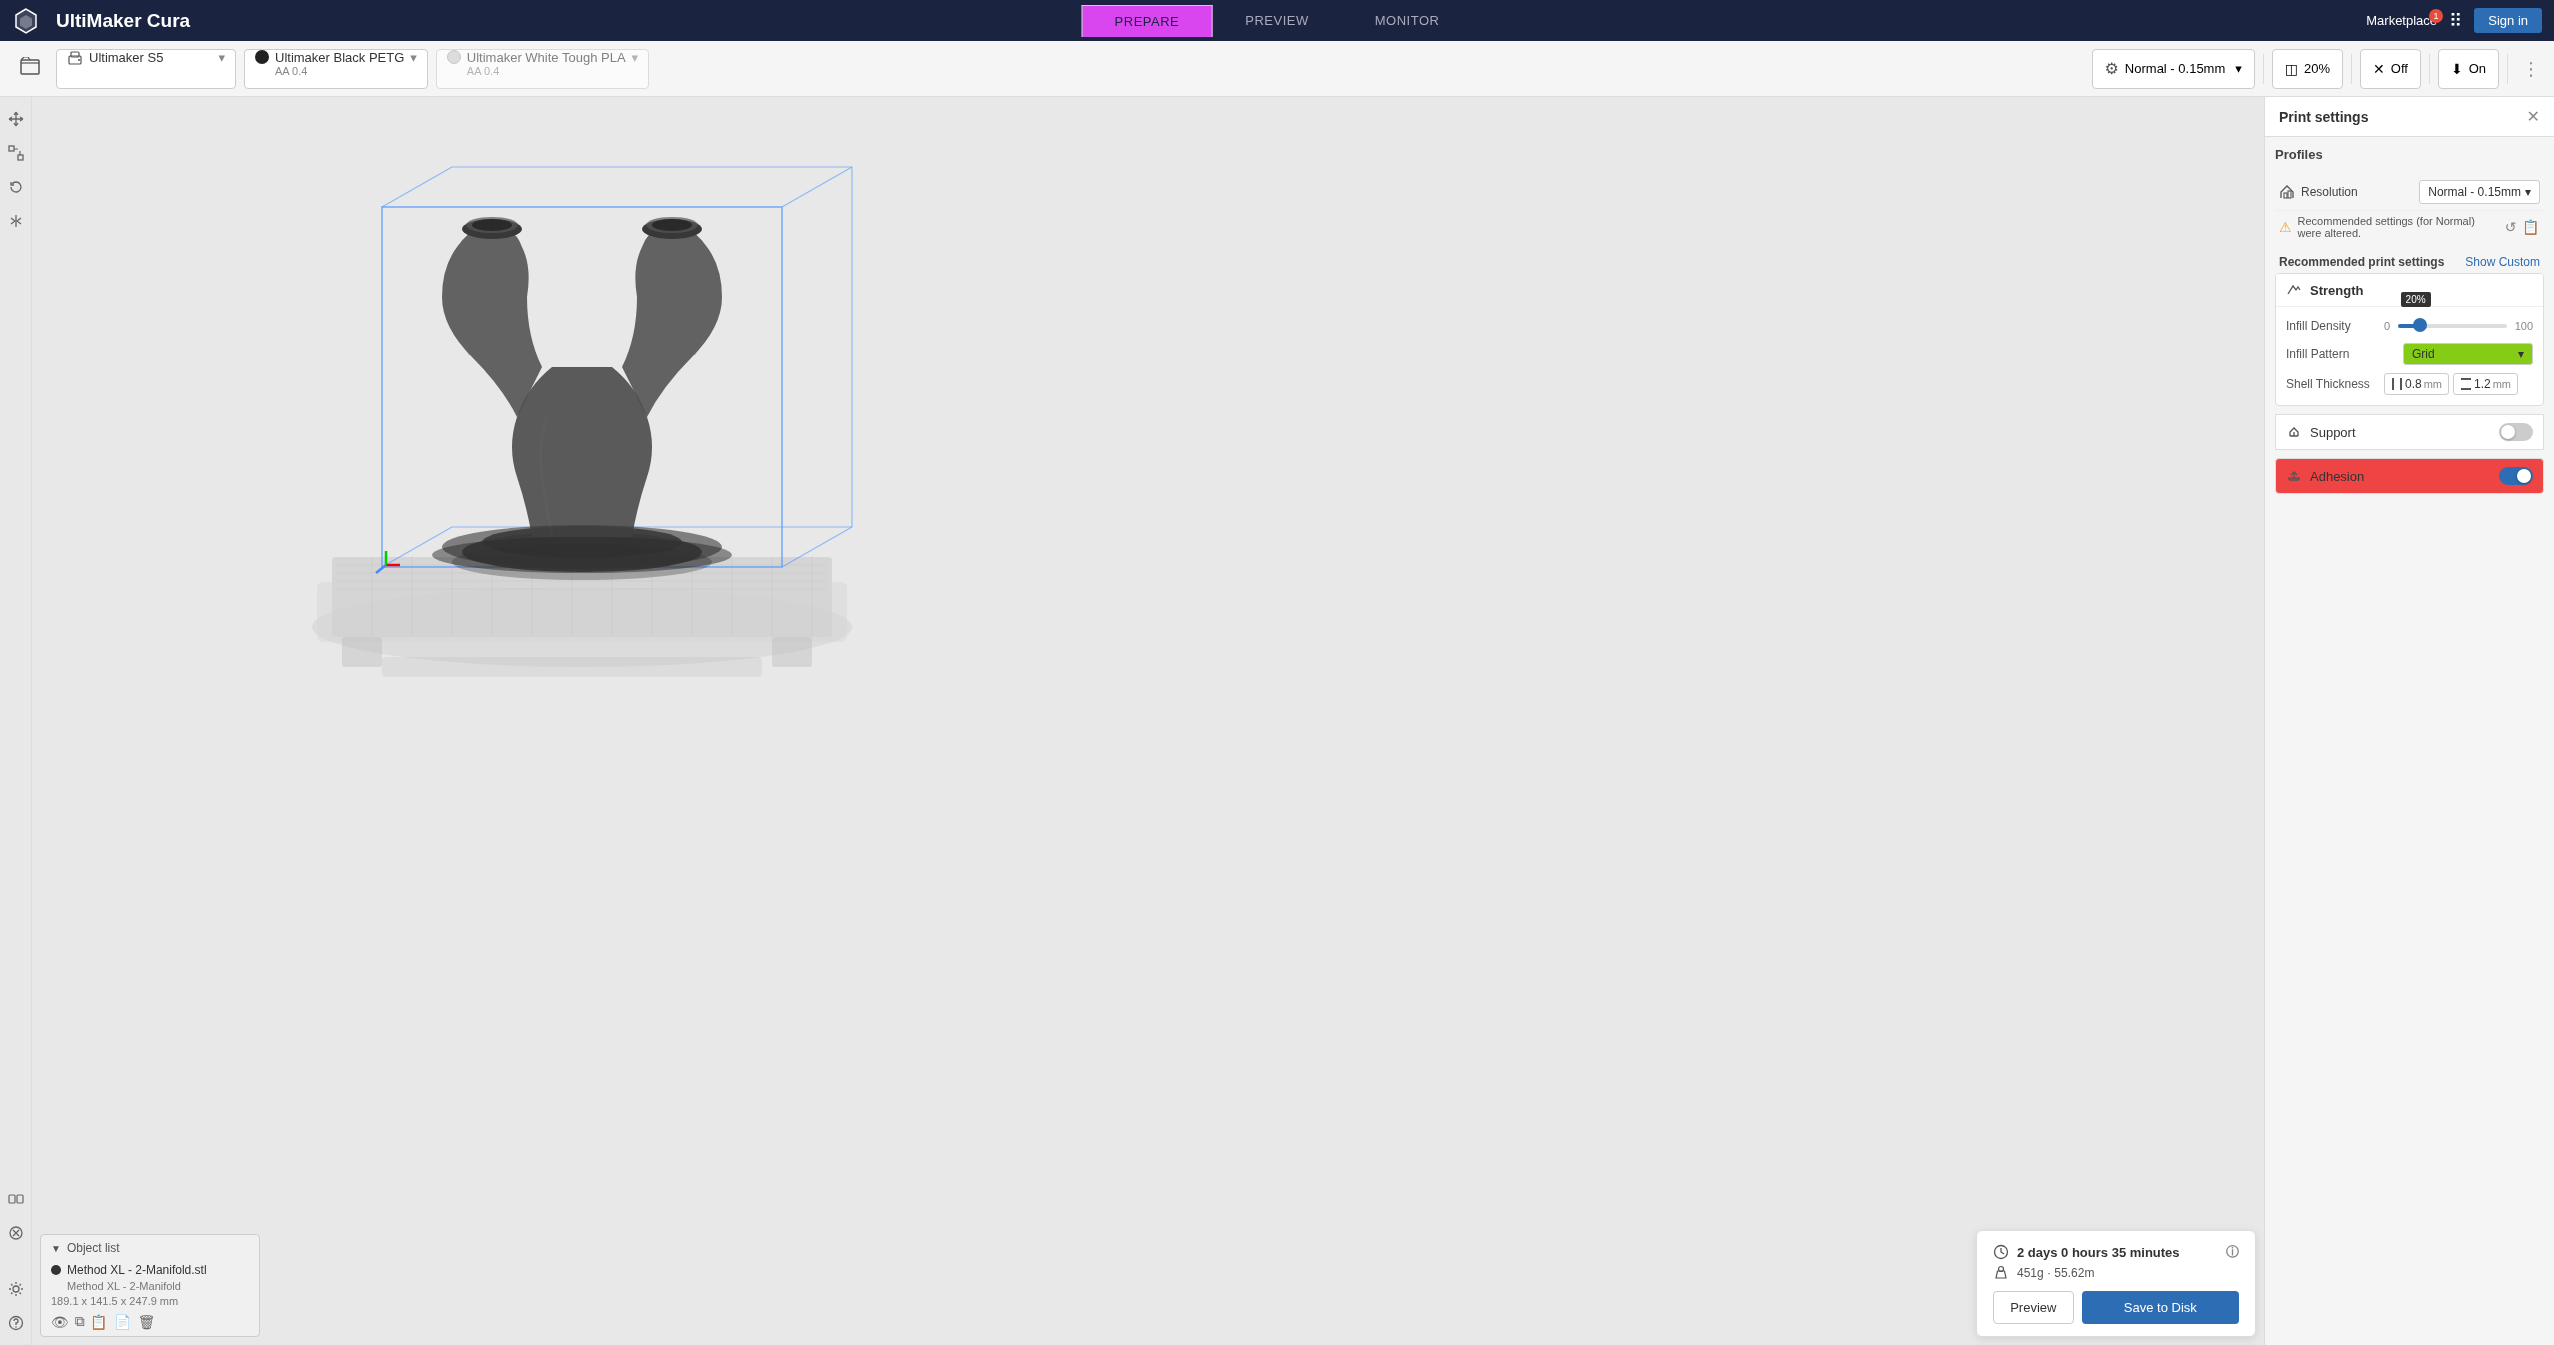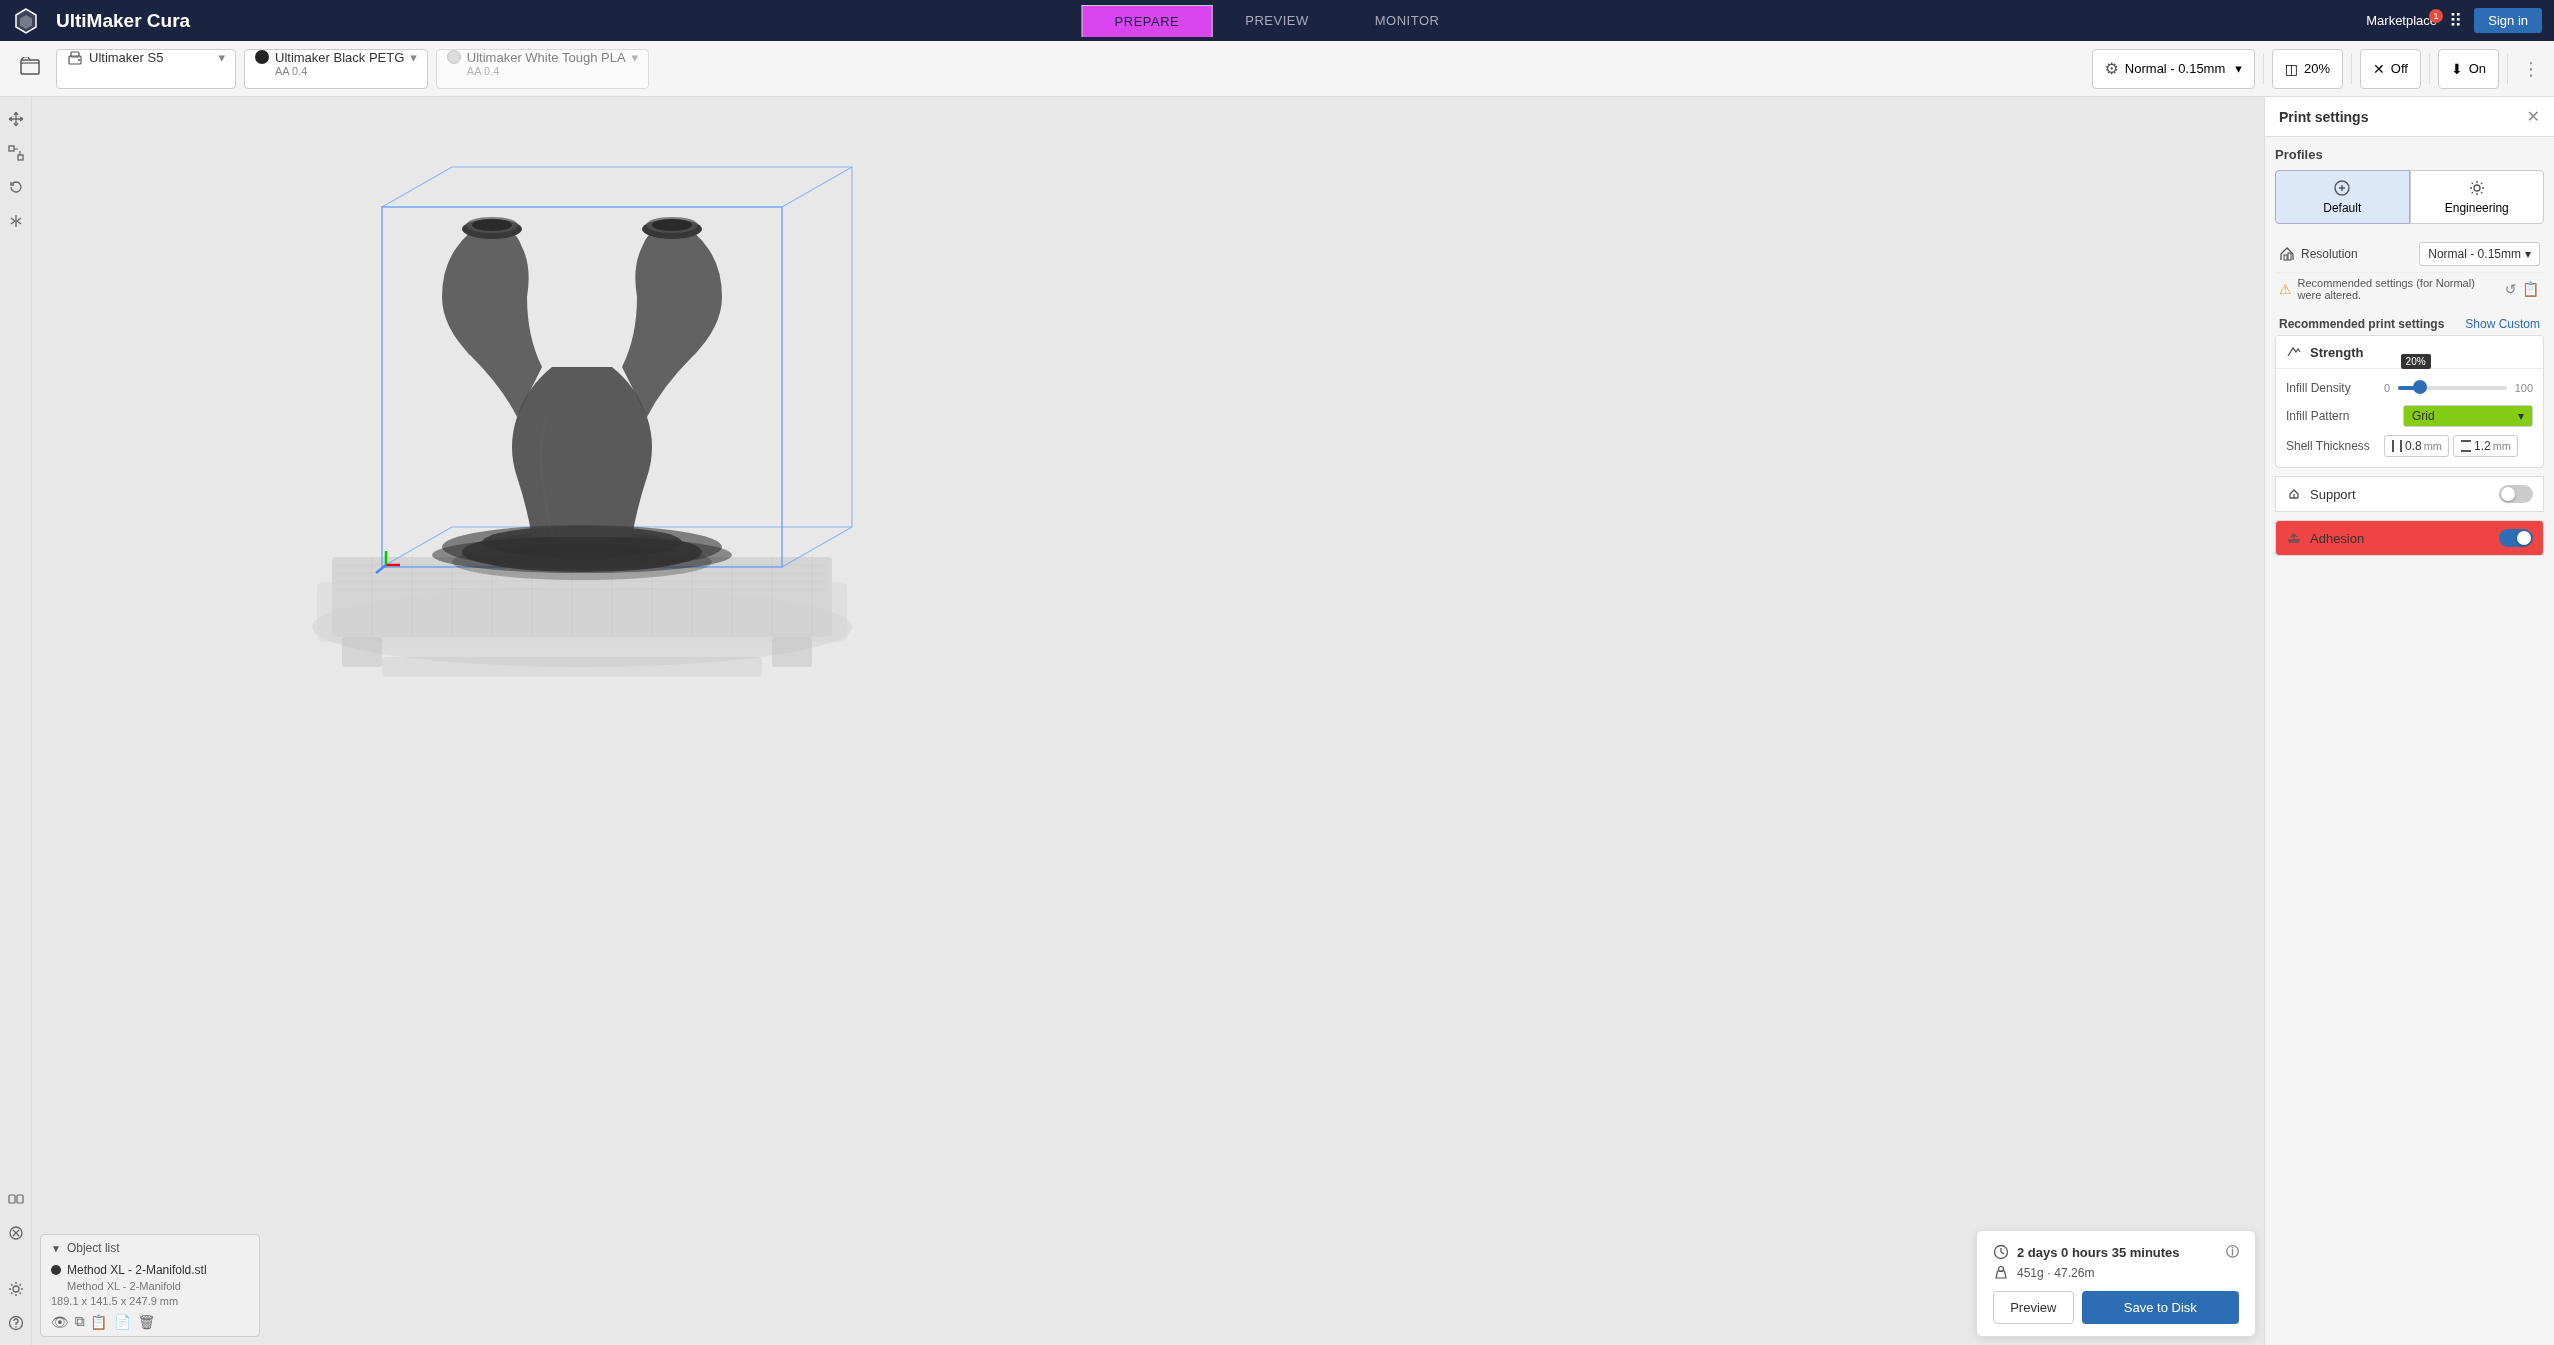--- a/index.html
+++ b/index.html
@@ -841,53 +841,38 @@
           <path d="M8 4v4l3 2" stroke="#555" stroke-width="1.3"></path>
         </svg>
         <span>2 days 0 hours 35 minutes</span>
         <span style="margin-left:auto;color:#888;font-size:13px;">ⓘ</span>
       </div>
       <div class="estimate-weight">
         <svg width="16" height="16" viewBox="0 0 16 16" fill="none">
           <circle cx="8" cy="4" r="2.5" stroke="#555" stroke-width="1.2"></circle>
           <path d="M3 13l1.5-7h7L13 13H3z" stroke="#555" stroke-width="1.2" fill="none"></path>
         </svg>
-        <span>451g · 47.26m</span>
+        <span>451g · 55.62m</span>
       </div>
       <div class="estimate-buttons">
         <button class="preview-btn">Preview</button>
         <button class="save-disk-btn">Save to Disk</button>
       </div>
     </div>
   </div>
 
   <div class="right-panel">
     <div class="panel-header">
       <span class="panel-title">Print settings</span>
       <button class="panel-close">✕</button>
     </div>
     <div class="panel-content">
 
       <div class="profiles-section">
         <div class="profiles-label">Profiles</div>
-        <div class="profile-tabs">
-          <div class="profile-tab active">
-            <svg width="18" height="18" viewBox="0 0 18 18" fill="none">
-              <path d="M9 2a7 7 0 1 0 0 14A7 7 0 0 0 9 2zM9 6v6M6 9h6" stroke="#555" stroke-width="1.4"></path>
-            </svg>
-            <span>Default</span>
-          </div>
-          <div class="profile-tab">
-            <svg width="18" height="18" viewBox="0 0 18 18" fill="none">
-              <circle cx="9" cy="9" r="3" stroke="#555" stroke-width="1.3"></circle>
-              <path d="M9 2v2M9 14v2M2 9h2M14 9h2M3.6 3.6l1.4 1.4M13 13l1.4 1.4M3.6 14.4l1.4-1.4M13 5l1.4-1.4" stroke="#555" stroke-width="1.3"></path>
-            </svg>
-            <span>Engineering</span>
-          </div>
-        </div>
       </div>
 
       <div class="setting-row">
         <div class="setting-label">
           <svg width="16" height="16" viewBox="0 0 16 16" fill="none">
             <path d="M2 14V8l6-6 6 6v6" stroke="#555" stroke-width="1.3" fill="none"></path>
             <rect x="5" y="9" width="3" height="5" stroke="#555" stroke-width="1.1" fill="none"></rect>
             <rect x="9" y="7" width="3" height="7" stroke="#555" stroke-width="1.1" fill="none"></rect>
           </svg>
           <span>Resolution</span>

